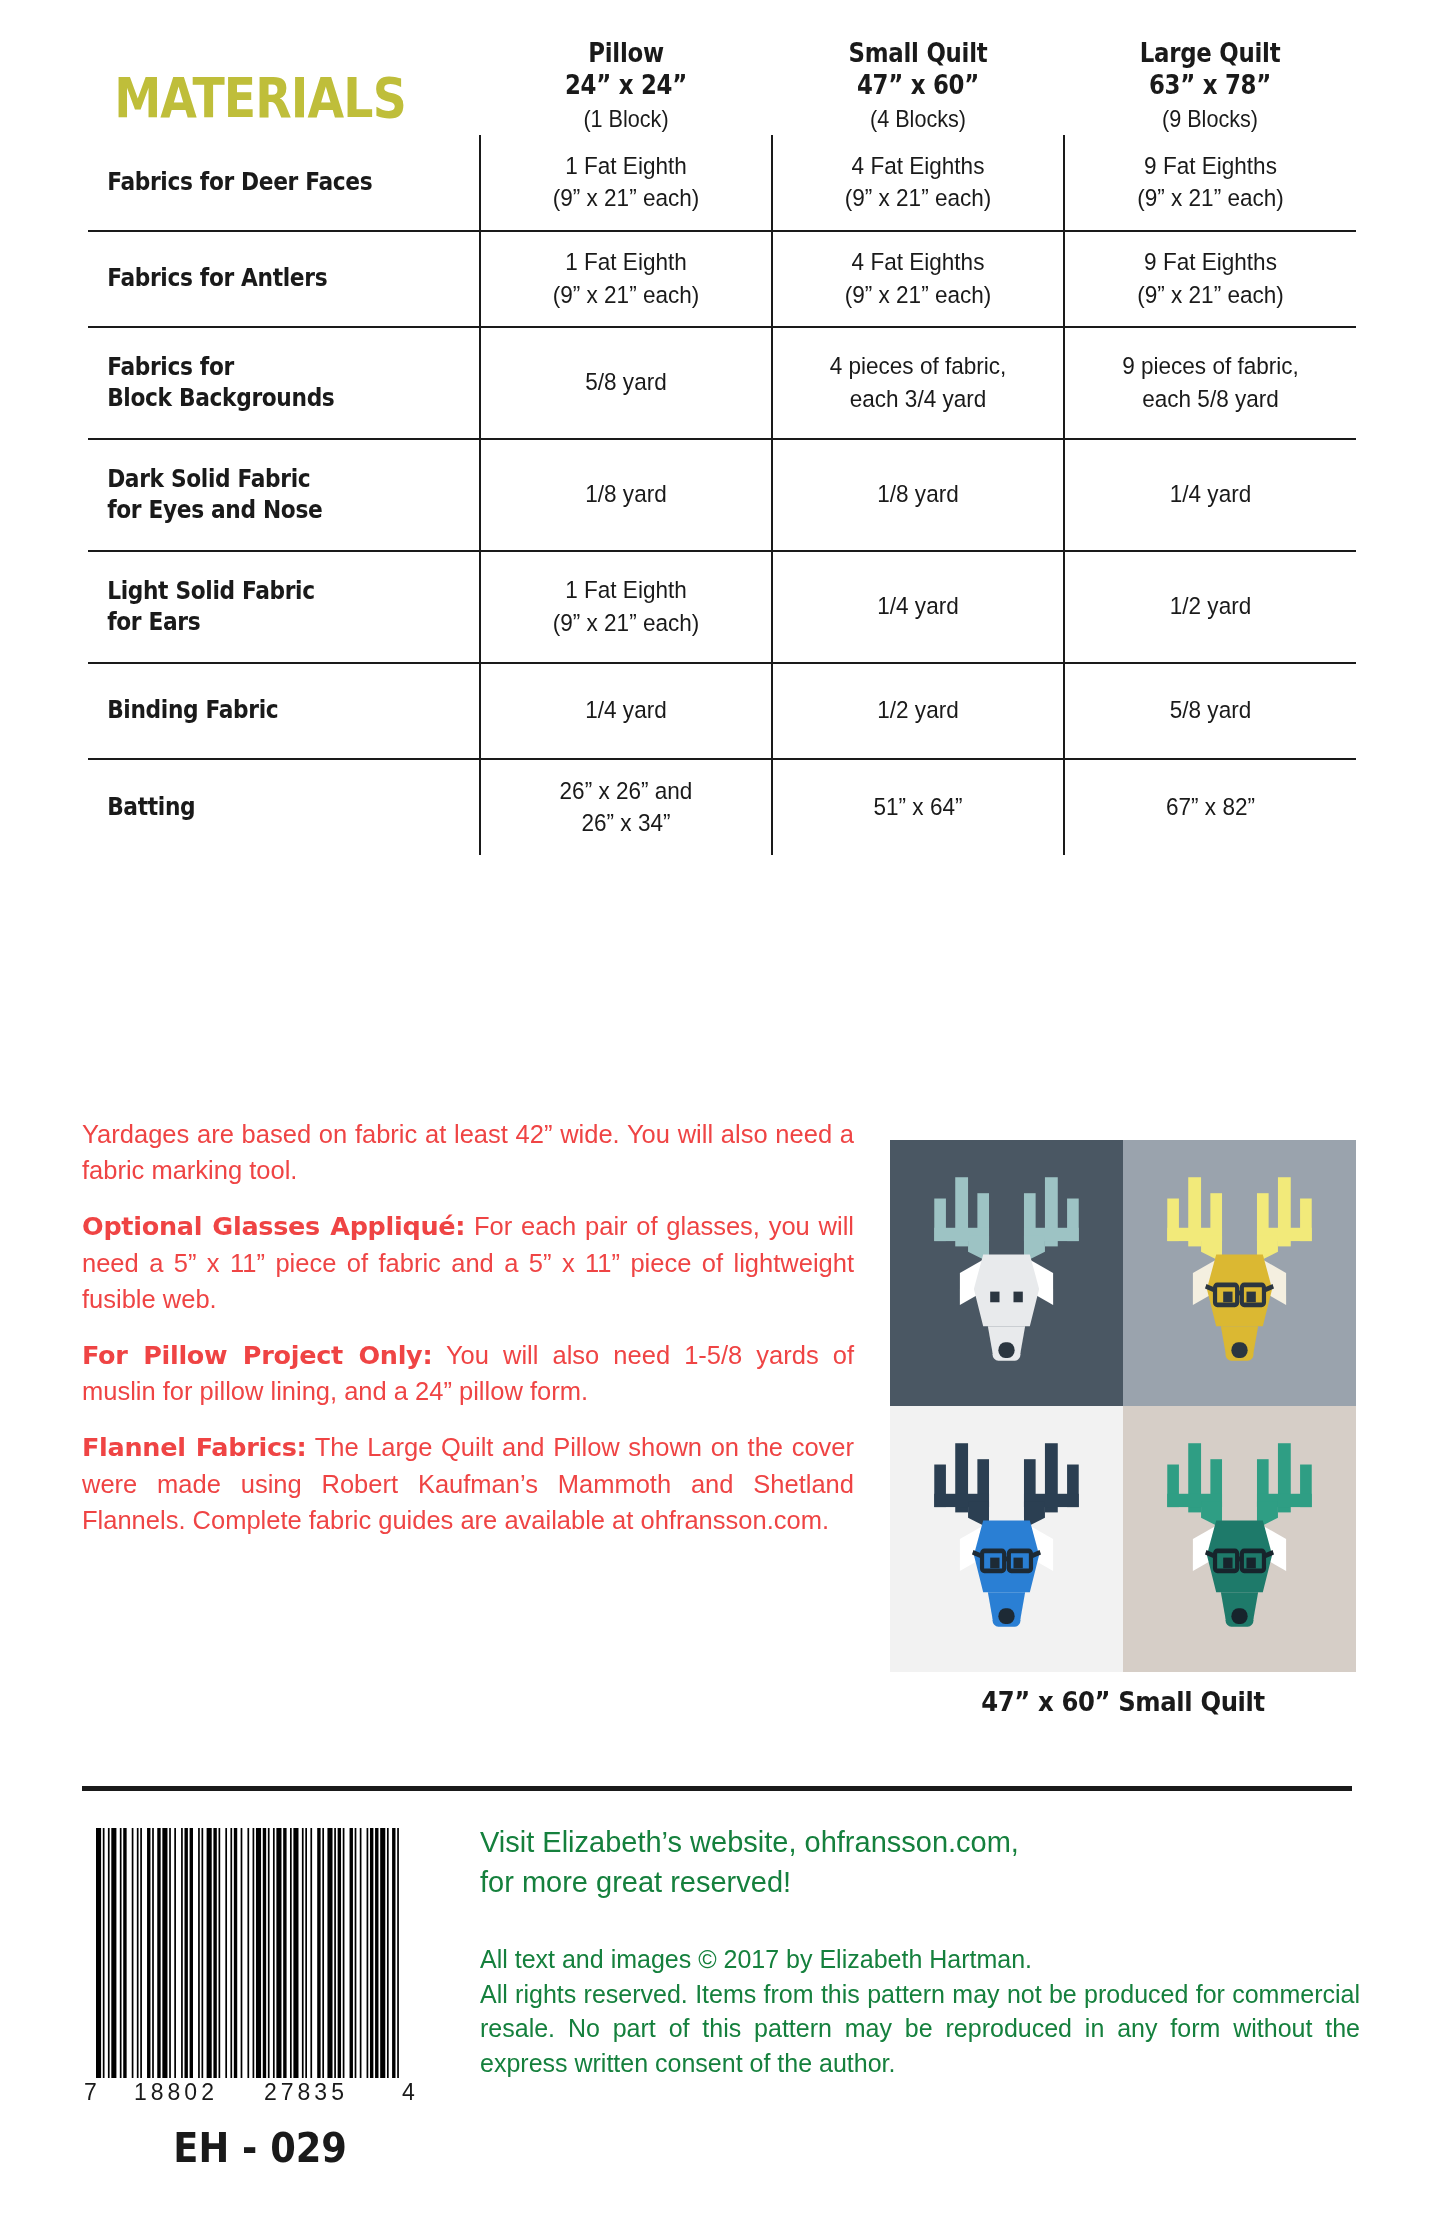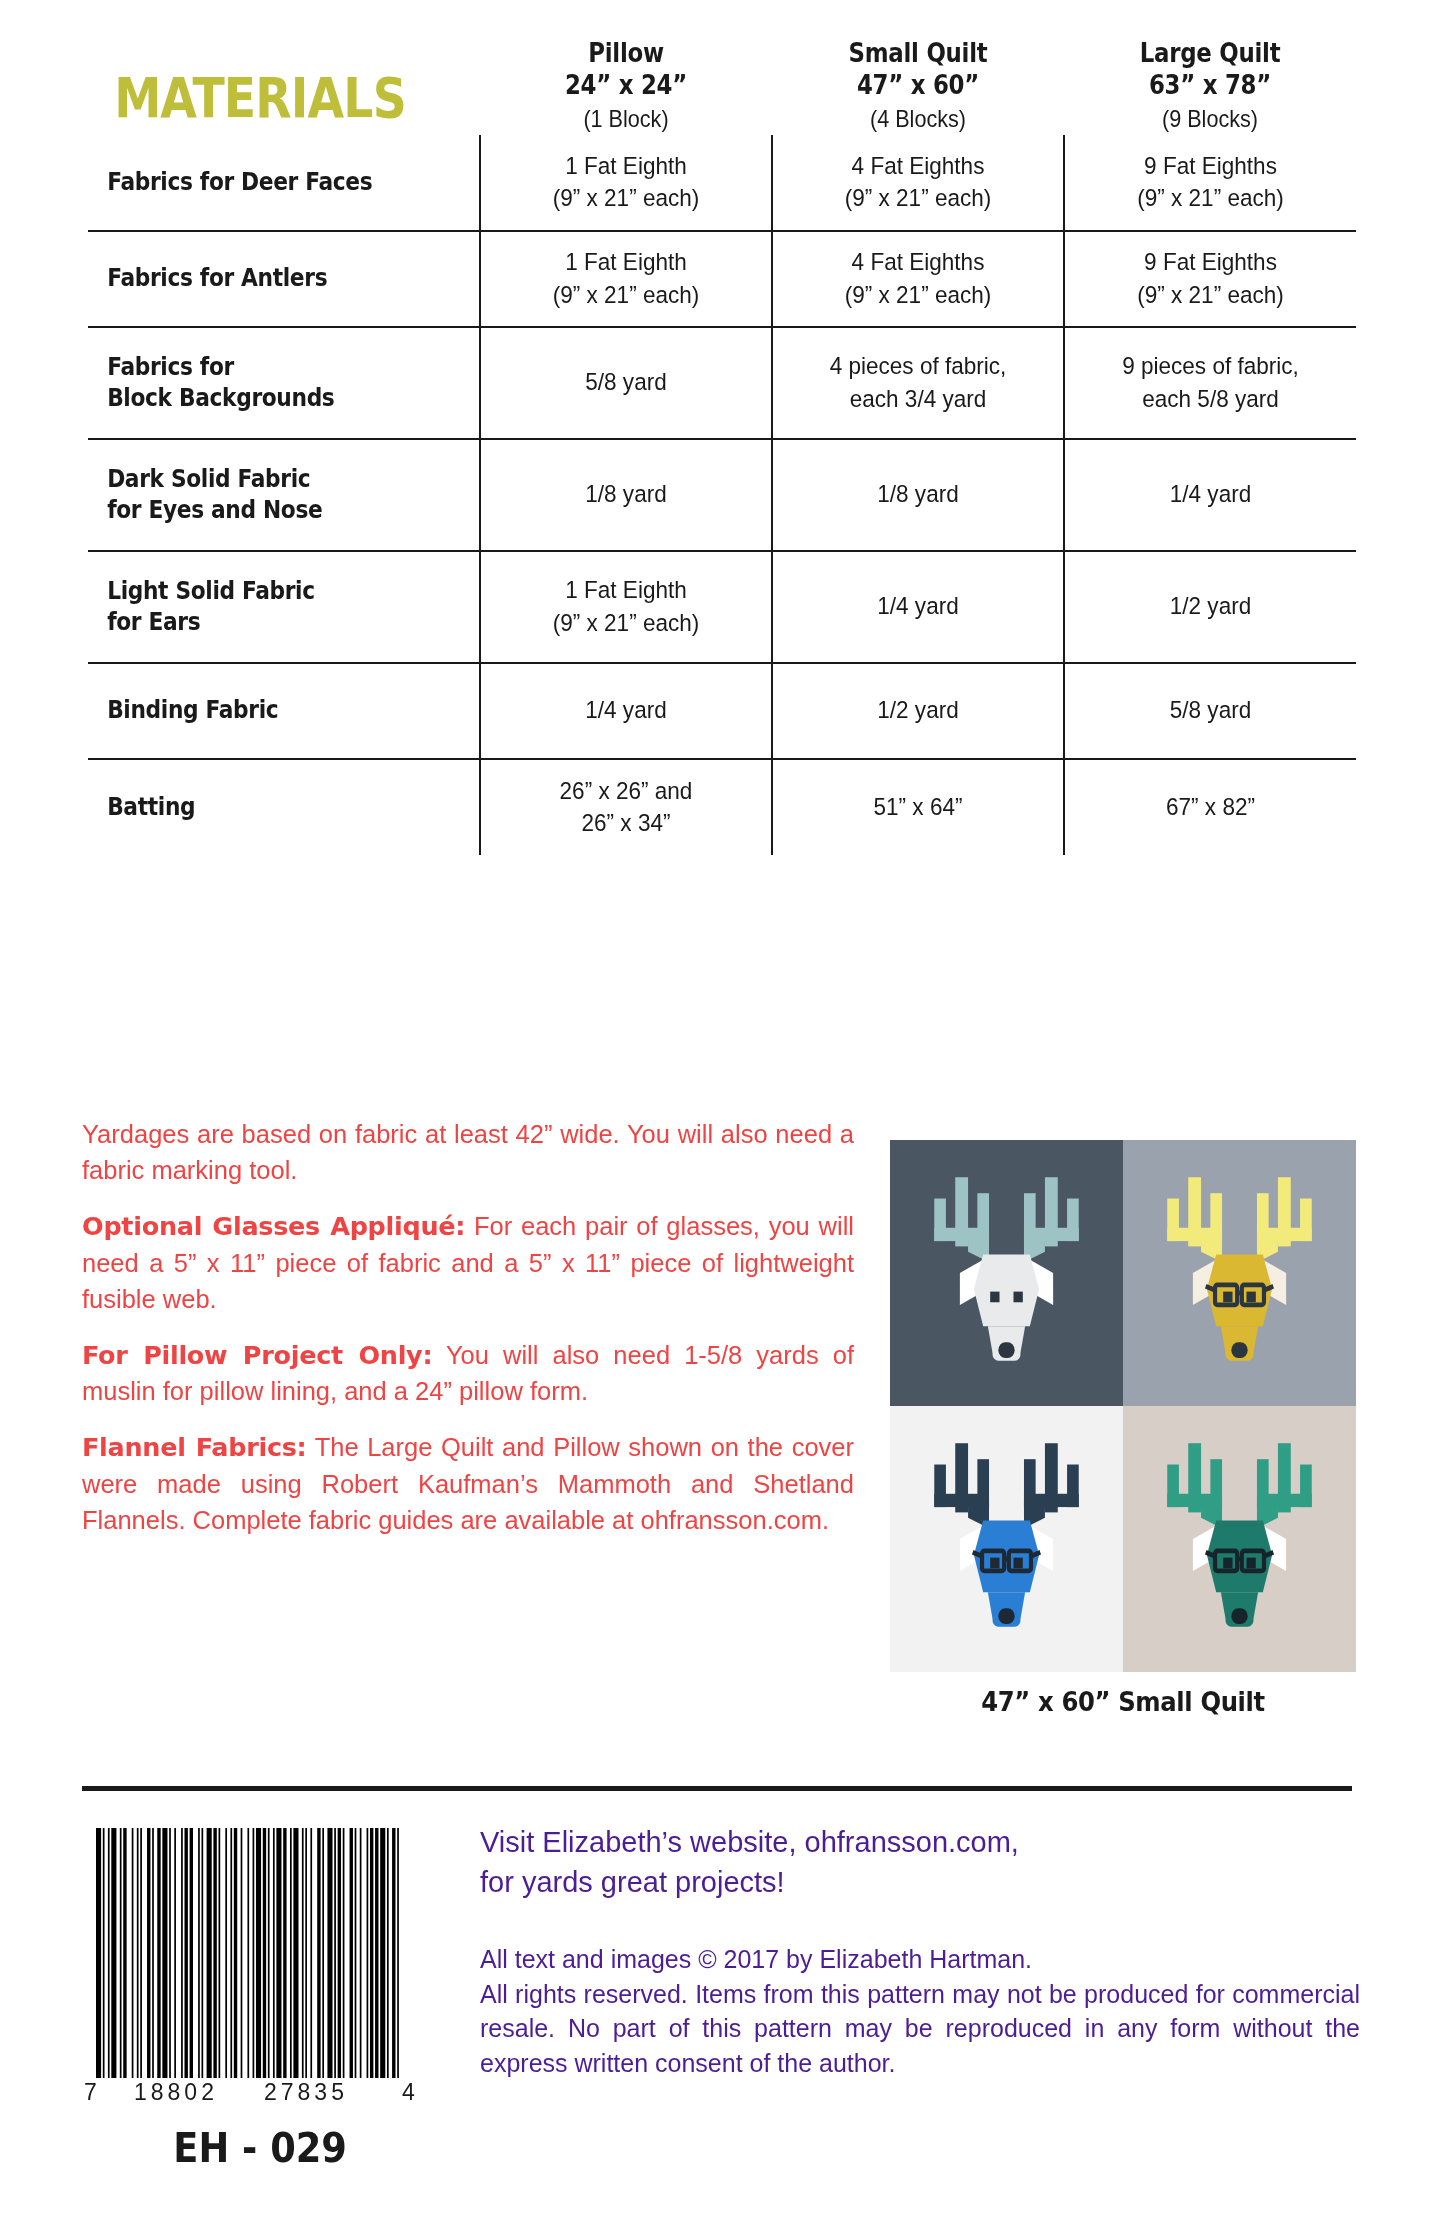--- a/index.html
+++ b/index.html
@@ -212,21 +212,21 @@
     transform: scaleX(0.92);
     padding-left: 22px;
   }
 
   .footer-text {
     position: absolute;
     left: 480px;
     top: 1822px;
     width: 880px;
     font-family: "Liberation Sans", sans-serif;
-    color: #4c1d95;
+    color: #15803d;
   }
   .ft-visit {
     font-size: 29px;
     line-height: 1.38;
     margin-bottom: 40px;
   }
   .ft-copy {
     font-size: 25px;
     line-height: 1.38;
   }
@@ -627,21 +627,21 @@
       <span class="bd bd-m1">18802</span>
       <span class="bd bd-m2">27835</span>
       <span class="bd bd-r">4</span>
     </div>
     <div class="sku">EH - 029</div>
   </div>
 
   <div class="footer-text">
     <div class="ft-visit" id="ft-visit">
         <div>Visit Elizabeth’s website, ohfransson.com,</div>
-        <div>for yards great projects!</div>
+        <div>for more great reserved!</div>
       </div>
     <div class="ft-copy">
       <div>All text and images © 2017 by Elizabeth Hartman.</div>
       <div class="just">All rights reserved. Items from this pattern may not be produced for commercial resale. No part of this pattern may be reproduced in any form without the express written consent of the author.</div>
     </div>
   </div>
 
 </div>
 
 </body></html>

